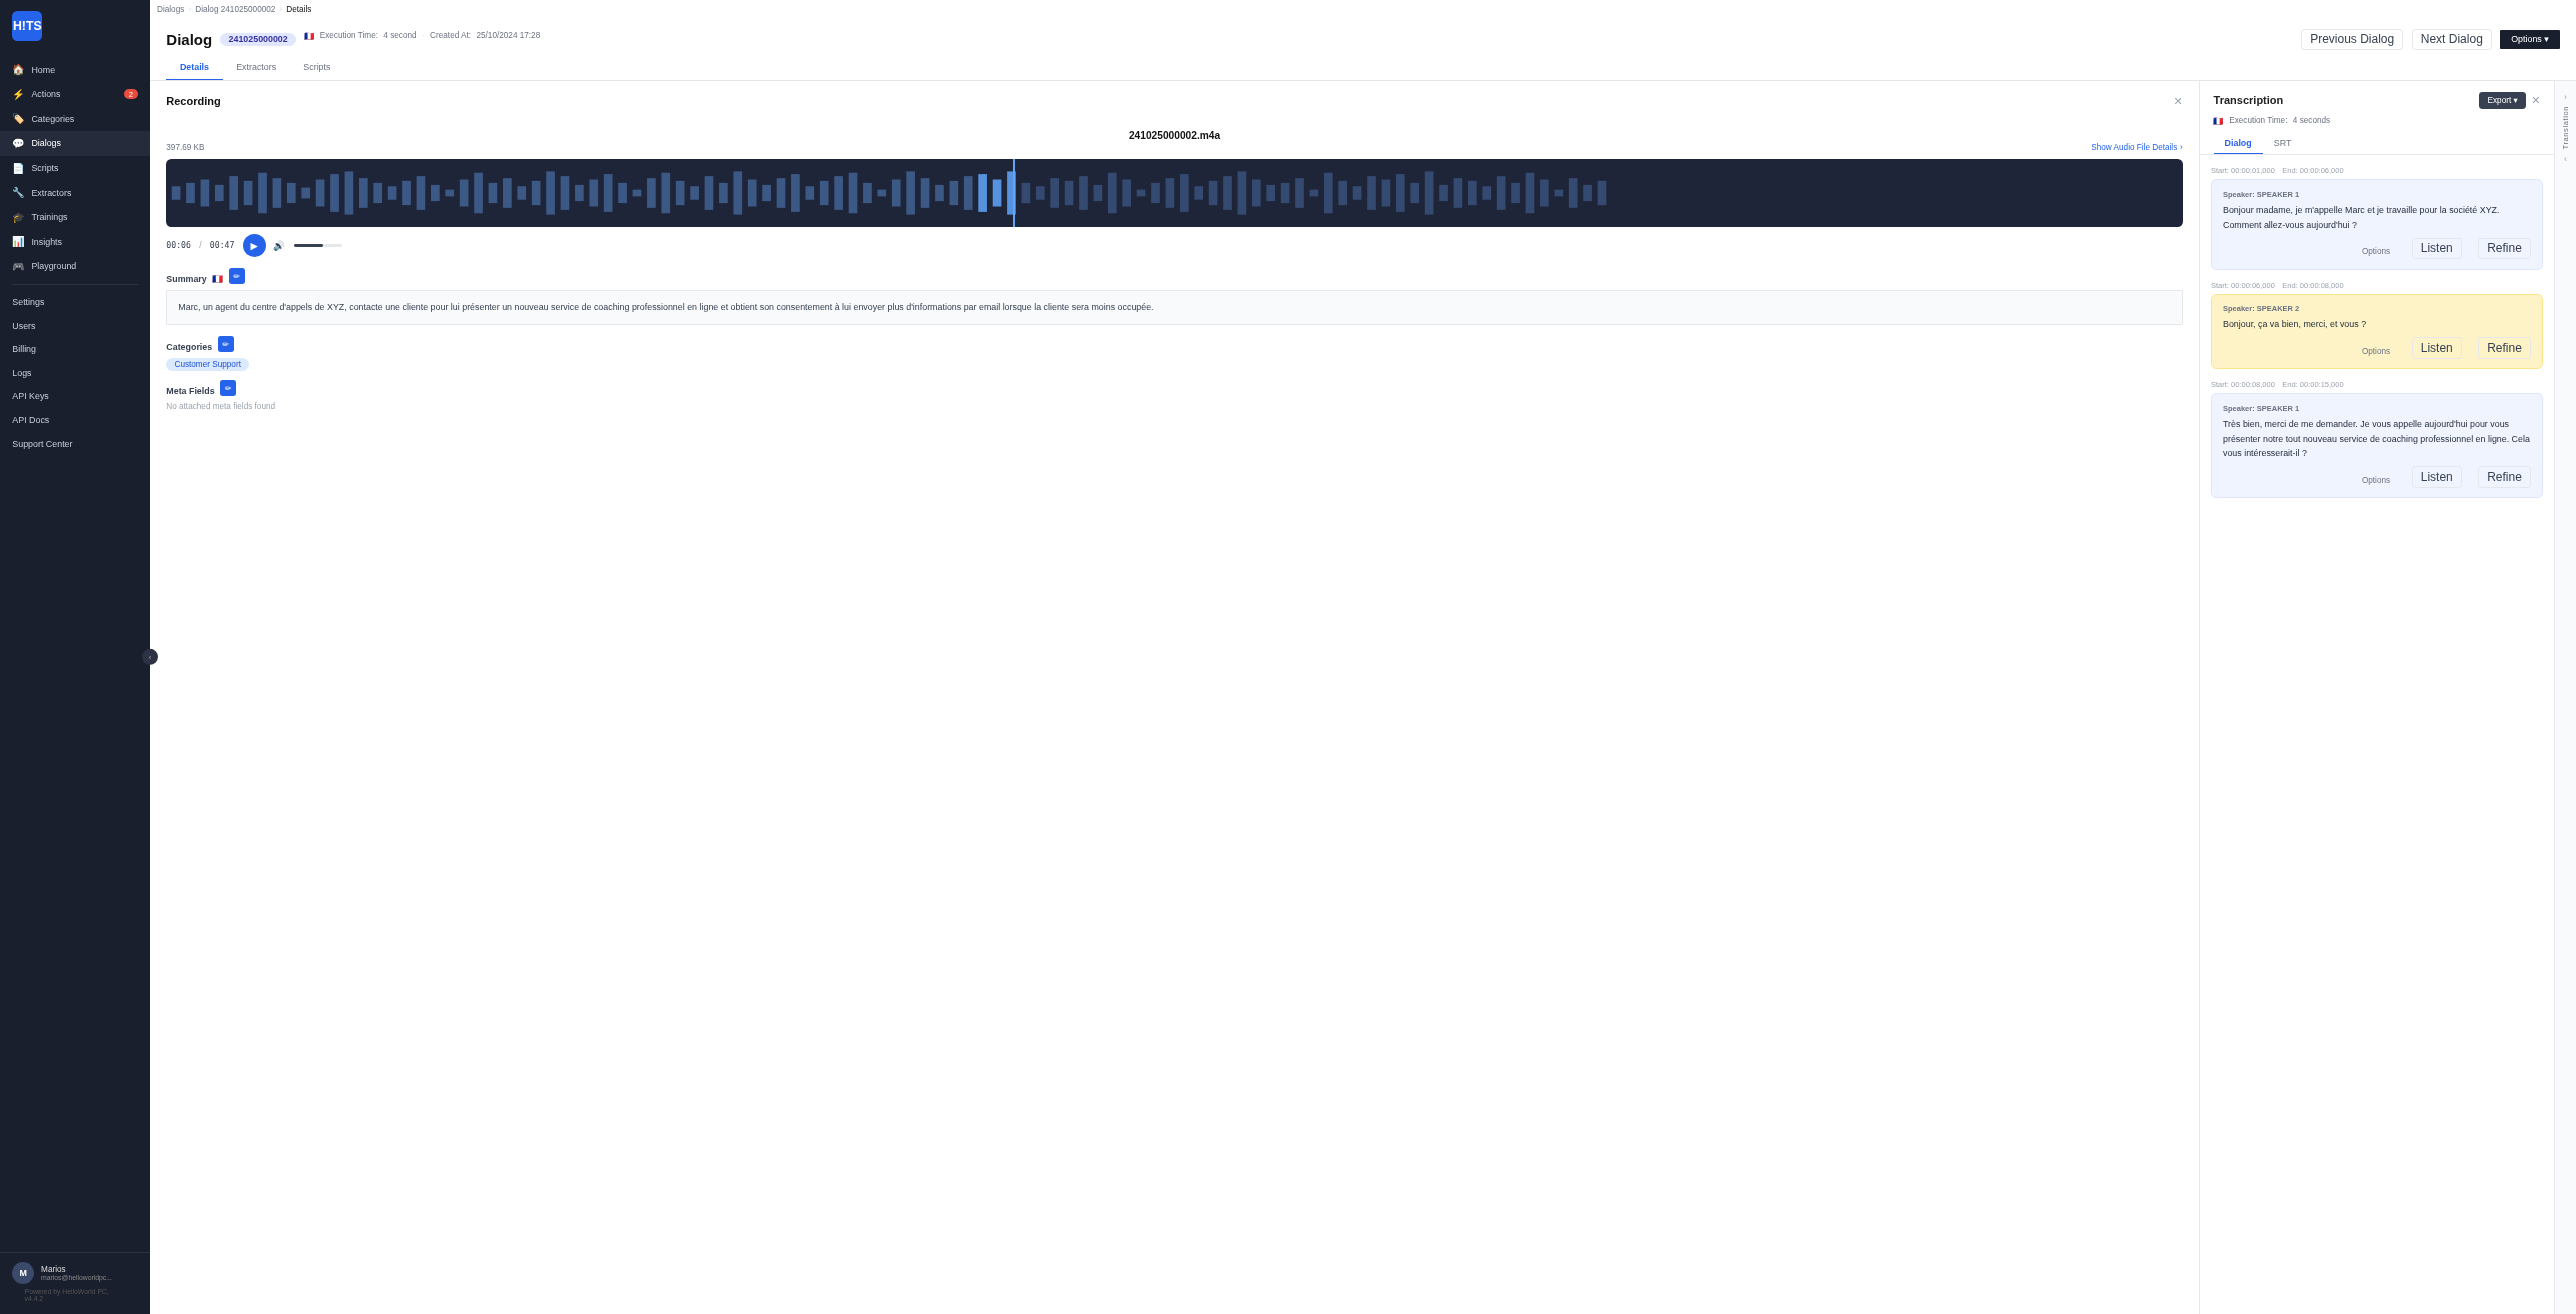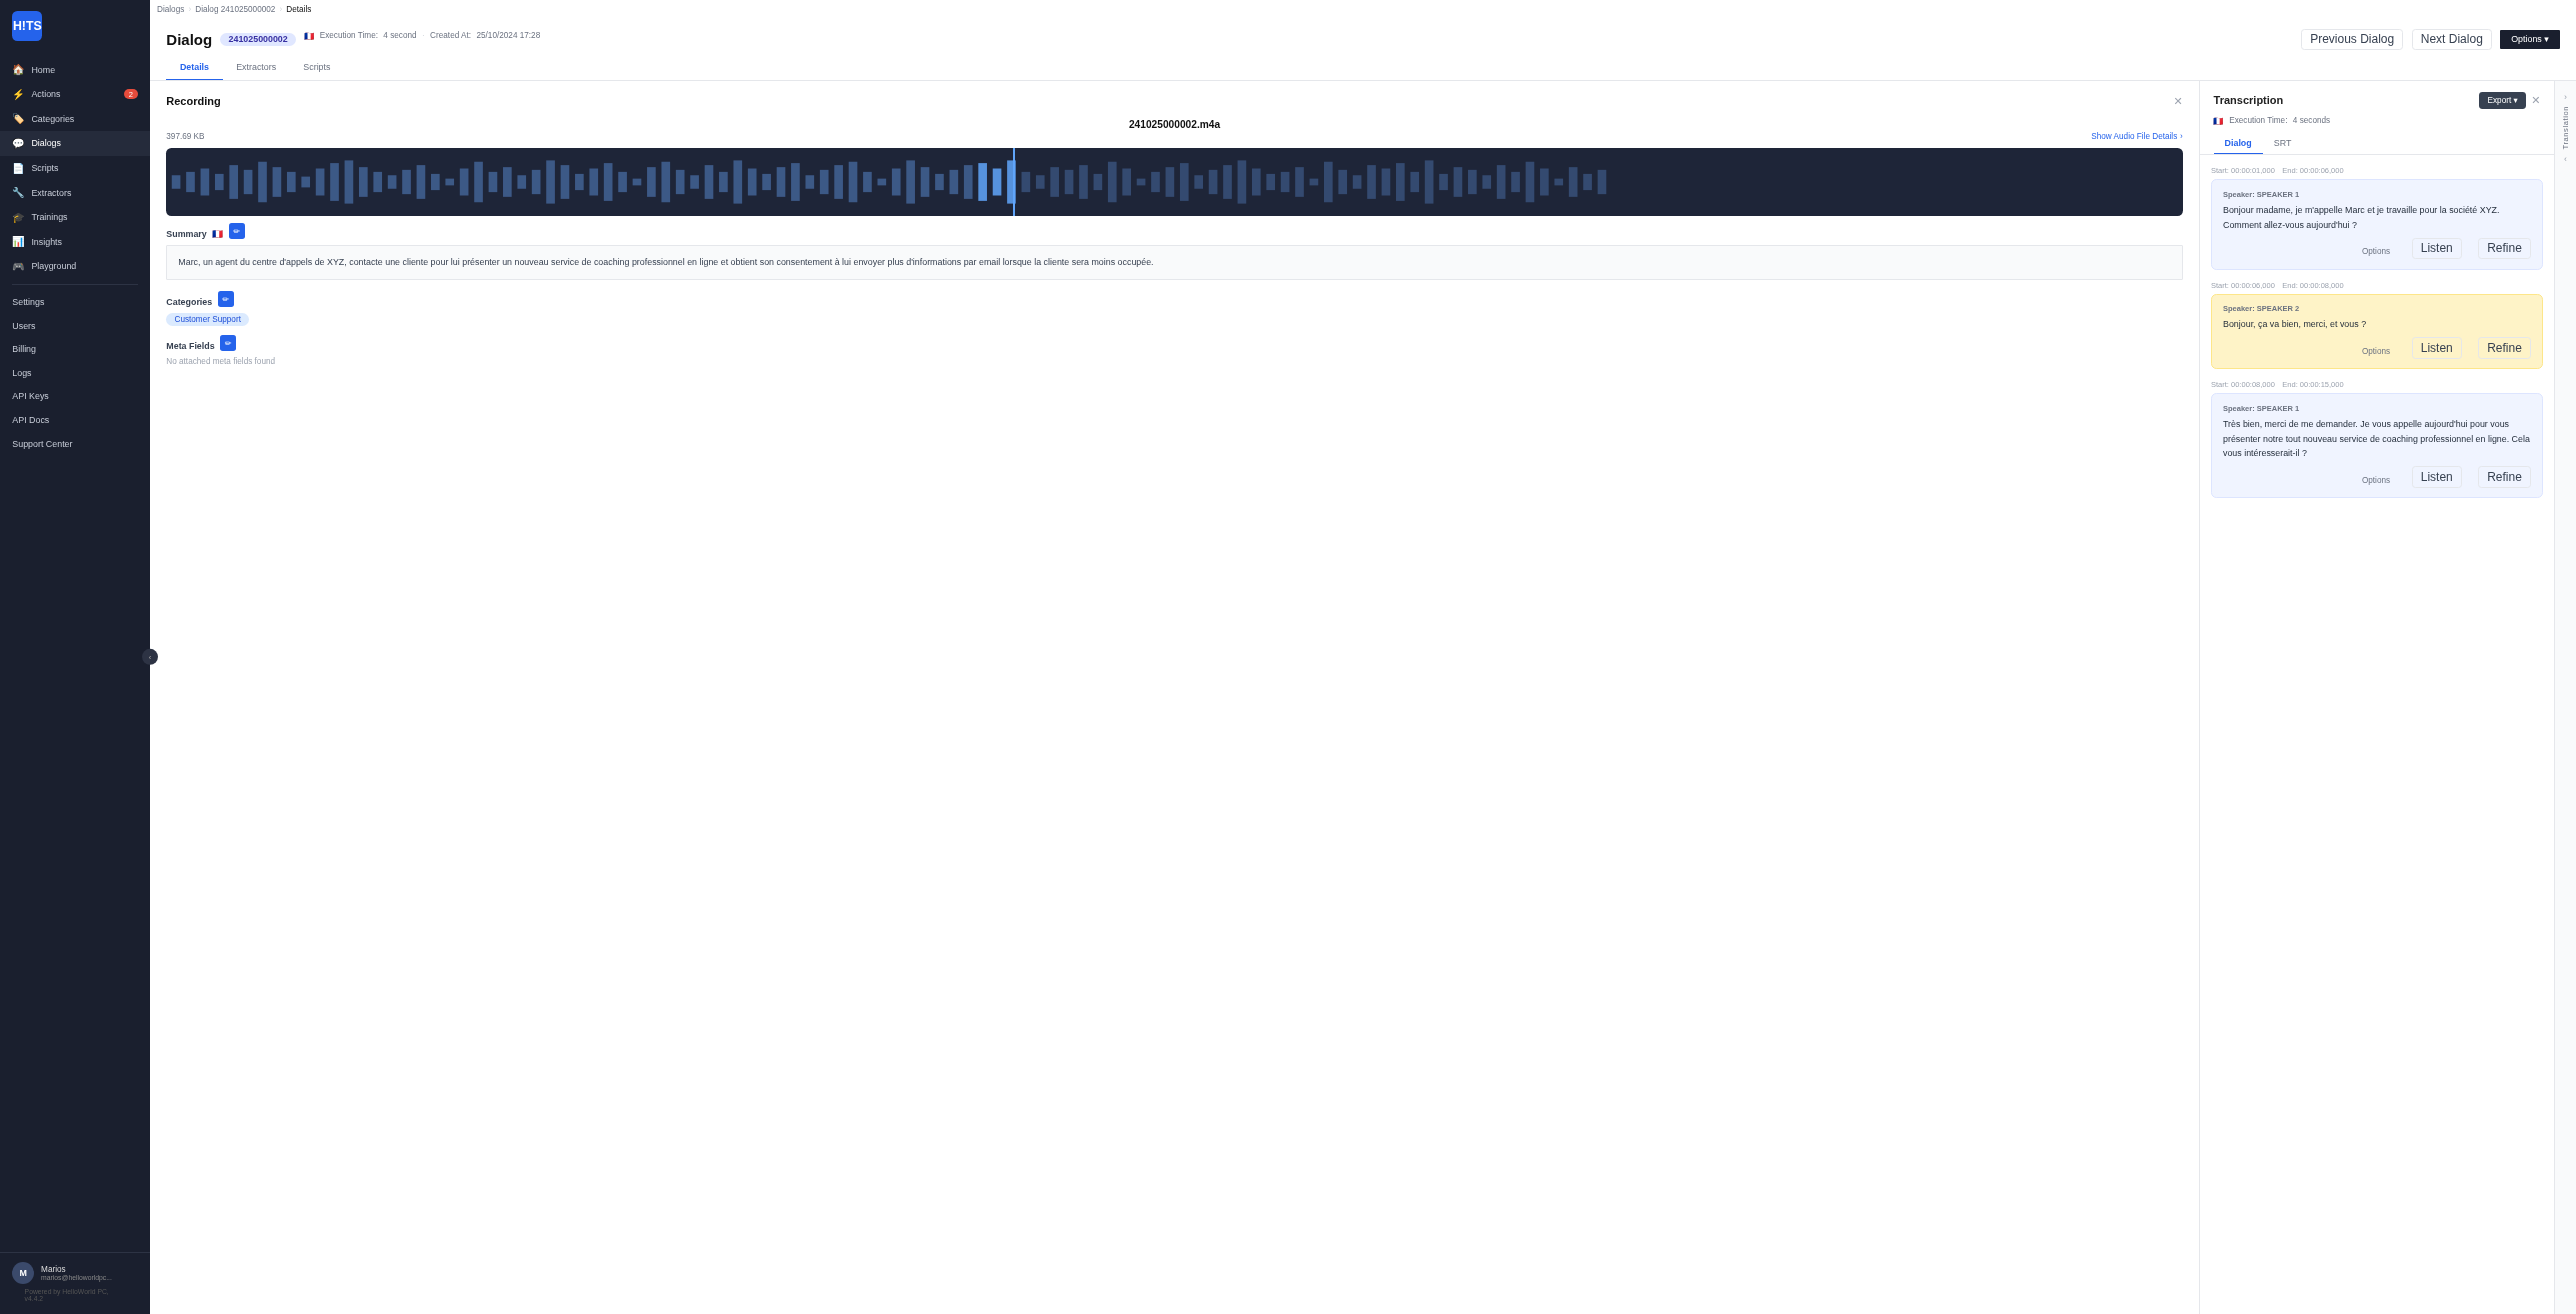--- a/index.html
+++ b/index.html
@@ -127,21 +127,21 @@
     .two-pane { display: flex; gap: 0; flex: 1; height: calc(100vh - 109px); }
 
     
     .recording-panel {
       flex: 1;
       background: #fff;
       border-right: 0.7px solid #e5e7eb;
       overflow-y: auto;
       padding: 13.6px 16.3px;
     }
-    .panel-title-row { display: flex; align-items: center; justify-content: space-between; margin-bottom: 11px; }
+    .panel-title-row { display: flex; align-items: center; justify-content: space-between; margin-bottom: 22px; }
     .panel-title { font-size: 11px; font-weight: 600; color: #111; }
     .close-btn { cursor: pointer; color: #9ca3af; font-size: 11px; background: none; border: none; }
 
     .audio-file-name { font-size: 10.2px; font-weight: 600; color: #111; text-align: center; margin-bottom: 2.7px; }
     .audio-meta { display: flex; align-items: flex-start; justify-content: space-between; font-size: 8.2px; color: #6b7280; margin-bottom: 6.8px; }
     .show-details-btn { color: #2563eb; background: none; border: none; cursor: pointer; font-size: 8.2px; display: flex; align-items: center; gap: 2.7px; }
 
     
     .waveform-container {
       background: #1e2538;
@@ -551,20 +551,30 @@
               <rect x="477" y="20" width="3" height="40"></rect>
               <rect x="482" y="35" width="3" height="10"></rect>
               <rect x="487" y="18" width="3" height="44"></rect>
               <rect x="492" y="28" width="3" height="24"></rect>
               <rect x="497" y="22" width="3" height="36"></rect>
             </g>
           </svg>
           <div class="playhead"></div>
         </div>
 
+        <div class="audio-controls">
+          <span class="time-display">00:06</span>
+          <span style="color:#9ca3af;">/</span>
+          <span class="time-display">00:47</span>
+          <button class="play-btn">▶</button>
+          <span class="volume-icon">🔊</span>
+          <div class="volume-slider">
+            <div class="volume-fill"></div>
+          </div>
+        </div>
 
         <div>
           <div class="section-label">
             <span>Summary</span>
             <span>🇫🇷</span>
             <button class="edit-icon-btn">✏</button>
           </div>
           <div class="summary-text">Marc, un agent du centre d'appels de XYZ, contacte une cliente pour lui présenter un nouveau service de coaching professionnel en ligne et obtient son consentement à lui envoyer plus d'informations par email lorsque la cliente sera moins occupée.</div>
         </div>
 

